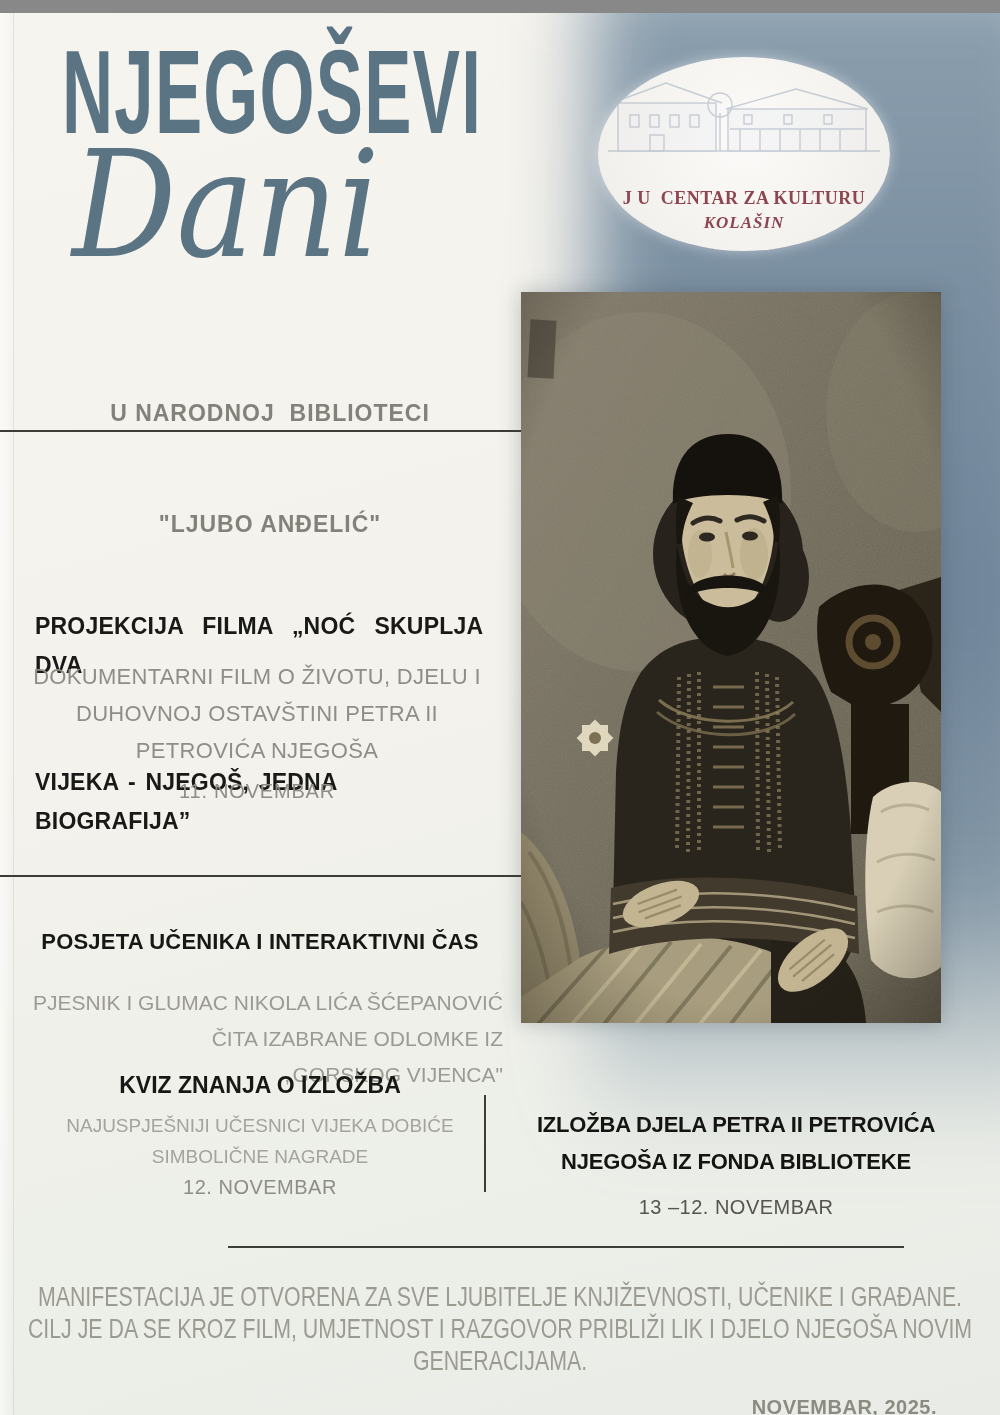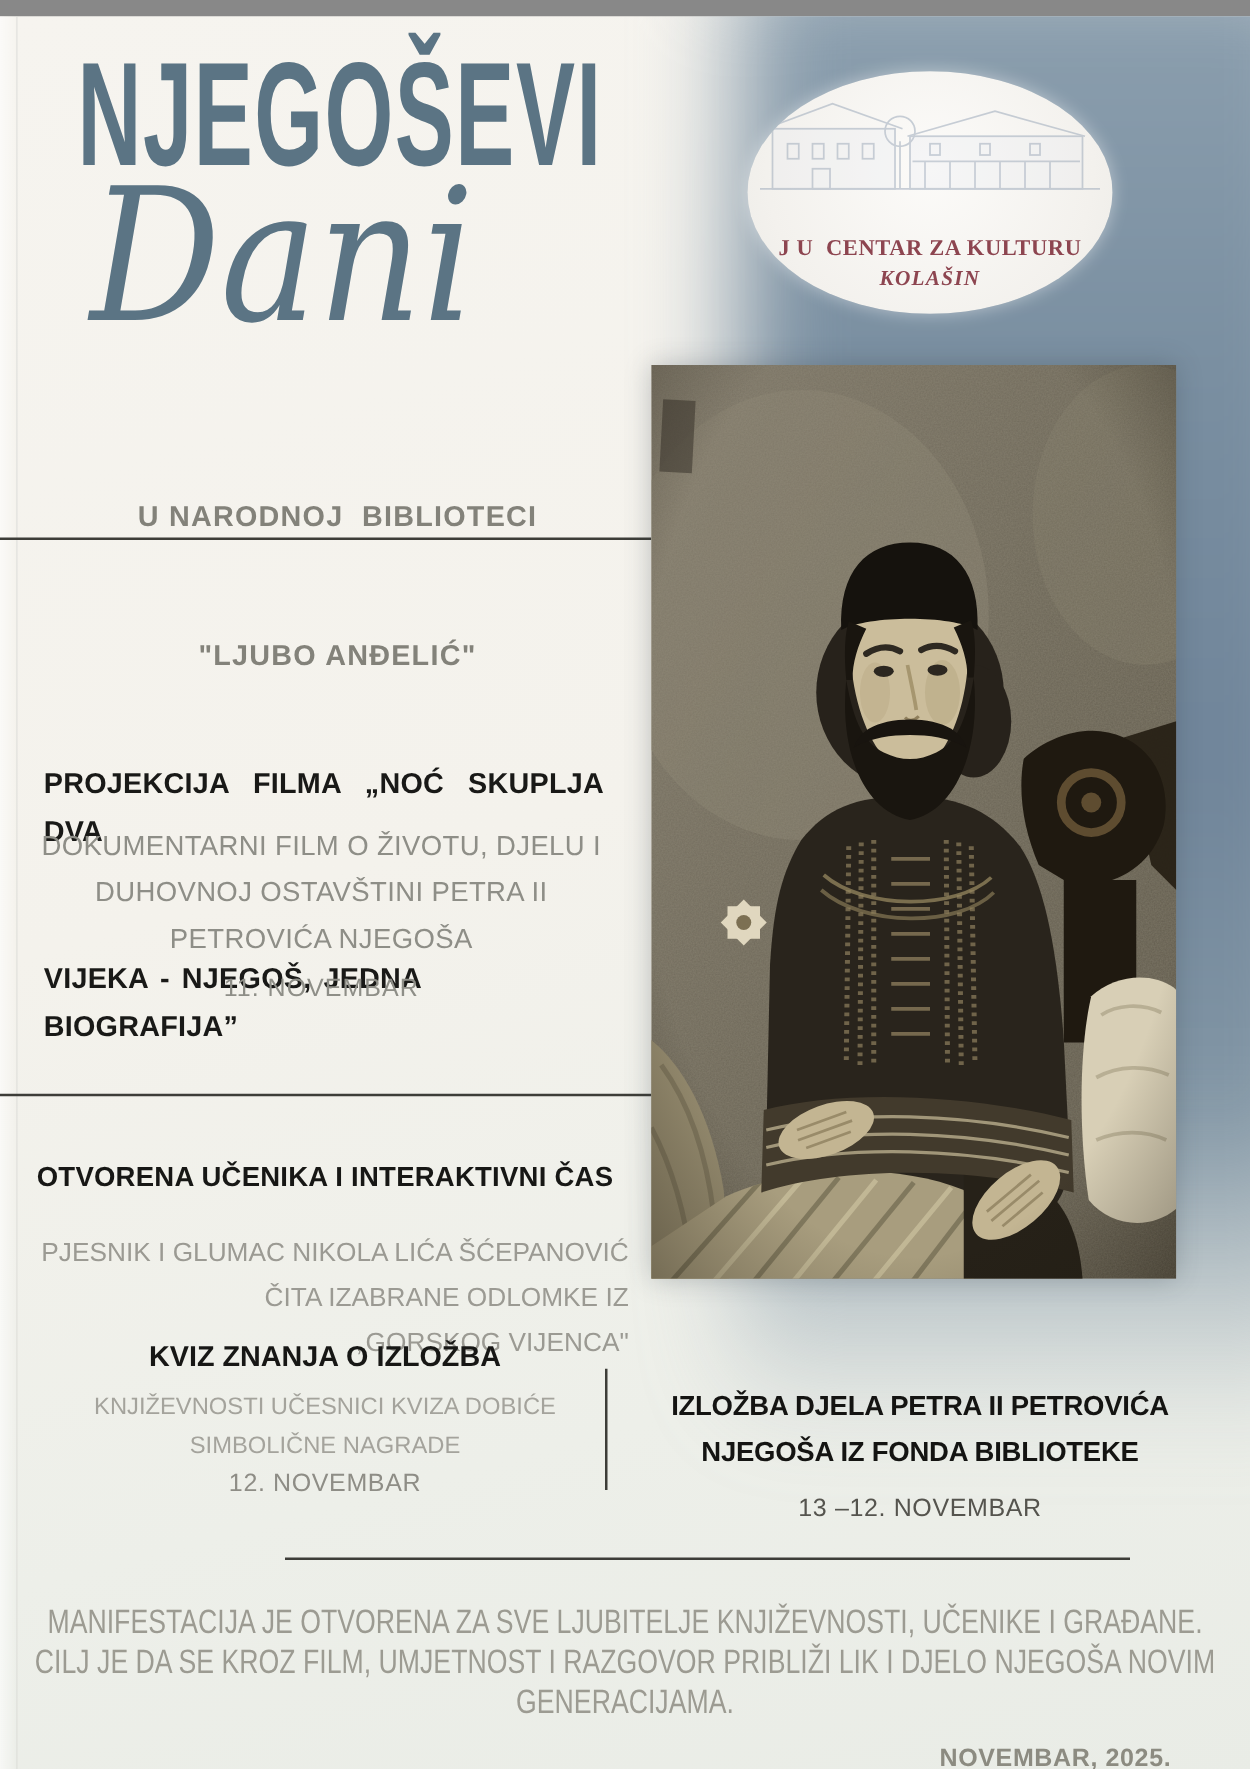--- a/index.html
+++ b/index.html
@@ -166,29 +166,29 @@
 
   <div class="film-desc">
     <div>DOKUMENTARNI FILM O ŽIVOTU, DJELU I</div>
     <div>DUHOVNOJ OSTAVŠTINI PETRA II</div>
     <div>PETROVIĆA NJEGOŠA</div>
   </div>
   <div class="film-date">11. NOVEMBAR</div>
 
   <div class="hr hr2"></div>
 
-  <div class="visit-title">OTVORENA UČENIKA I INTERAKTIVNI ČAS</div>
+  <div class="visit-title">POSJETA UČENIKA I INTERAKTIVNI ČAS</div>
   <div class="visit-desc">
     <div>PJESNIK I GLUMAC NIKOLA LIĆA ŠĆEPANOVIĆ</div>
     <div>ČITA IZABRANE ODLOMKE IZ</div>
     <div>„GORSKOG VIJENCA"</div>
   </div>
   <div class="quiz-title">KVIZ ZNANJA O IZLOŽBA</div>
   <div class="quiz-desc">
-    <div>KNJIŽEVNOSTI UČESNICI KVIZA DOBIĆE</div>
+    <div>NAJUSPJEŠNIJI UČESNICI VIJEKA DOBIĆE</div>
     <div>SIMBOLIČNE NAGRADE</div>
   </div>
   <div class="visit-date">12. NOVEMBAR</div>
 
   <div class="vr"></div>
 
   <div class="exhibit-title">
     <div>IZLOŽBA DJELA PETRA II PETROVIĆA</div>
     <div>NJEGOŠA IZ FONDA BIBLIOTEKE</div>
   </div>

